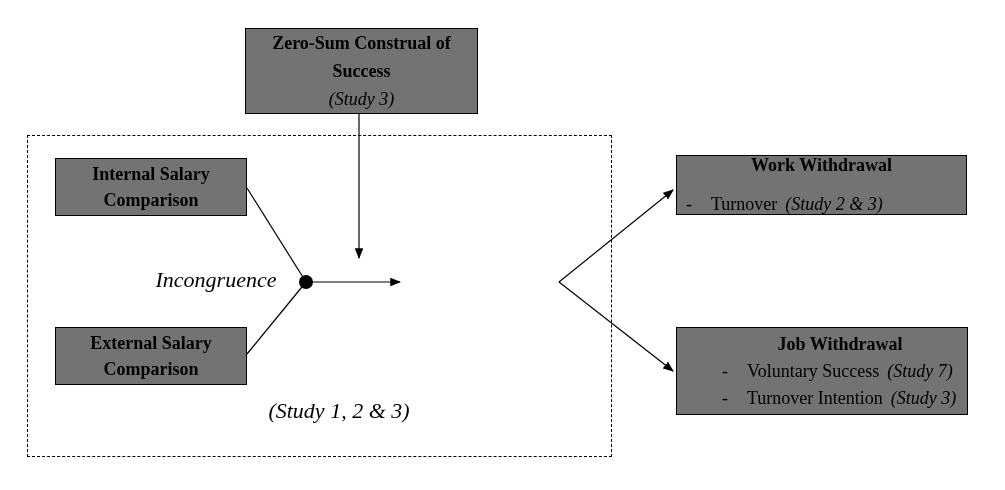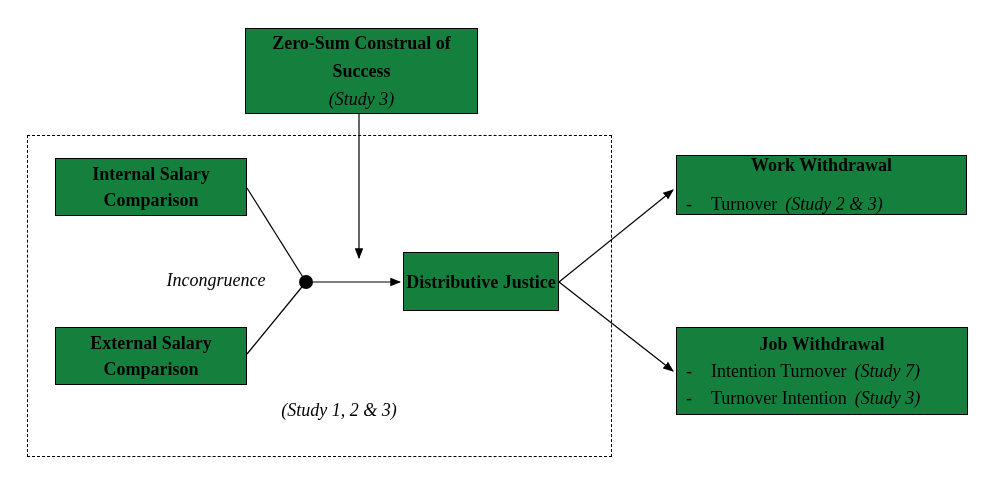--- a/index.html
+++ b/index.html
@@ -11,40 +11,40 @@
     color:#000000;
     overflow:hidden;
   }
   svg.connectors{position:absolute;left:0;top:0;width:1005px;height:490px;}
   .dashed-region{
     position:absolute;left:27px;top:135px;width:585px;height:322px;
     border:1px dashed #000000;box-sizing:border-box;
   }
   .node{
     position:absolute;box-sizing:border-box;
-    border:1.5px solid #000000;background:#15803d;
+    border:1.5px solid #000000;background:#737373;
     display:flex;flex-direction:column;justify-content:center;
     font-size:18px;line-height:27px;
   }
   .node .title{font-weight:bold;text-align:center;}
   .node .note-line{font-style:italic;text-align:center;}
   .bullet-row{
     display:flex;flex-direction:row;align-items:baseline;
     padding-left:9px;text-align:left;line-height:27px;
   }
   .bullet-dash{width:25px;flex:0 0 25px;}
   .bullet-note{font-style:italic;margin-left:8px;}
   .node-zero-sum{left:245px;top:28px;width:233px;height:86px;line-height:28px;}
   .node-internal{left:55px;top:158px;width:192px;height:58px;line-height:26px;}
   .node-external{left:55px;top:327px;width:192px;height:58px;line-height:26px;}
   .node-justice{left:403px;top:252px;width:156px;height:59px;line-height:26px;}
   .node-work{left:676px;top:155px;width:291px;height:60px;line-height:26px;gap:13px;}
-  .node-job{left:676px;top:327px;width:292px;height:88px;line-height:27px;}
+  .node-job{left:676px;top:327px;width:292px;height:88px;line-height:27px;padding-left:36px;}
   .float-label{
-    position:absolute;font-style:italic;font-size:18px;color:#000000;
+    position:absolute;font-style:italic;font-size:22px;color:#000000;
     text-align:center;
   }
   .label-incongruence{left:148px;top:268px;width:136px;height:24px;line-height:24px;}
   .label-tests{left:163px;top:399px;width:352px;line-height:23px;}
 </style>
 </head>
 <body>
 
 <div class="canvas">
 
@@ -71,38 +71,35 @@
   </div>
 
   <div class="node node-internal">
     <div class="title">Internal Salary Comparison</div>
   </div>
 
   <div class="node node-external">
     <div class="title">External Salary Comparison</div>
   </div>
 
-  <div class="node node-justice">
-    <div class="title">Distributive Justice</div>
-  </div>
 
   <div class="node node-work">
     <div class="title">Work Withdrawal</div>
     <div class="bullet-row">
       <span class="bullet-dash">-</span>
       <span class="bullet-text">Turnover</span>
       <span class="bullet-note">(Study 2 &amp; 3)</span>
     </div>
   </div>
 
   <div class="node node-job">
     <div class="title">Job Withdrawal</div>
     <div class="bullet-row">
       <span class="bullet-dash">-</span>
-      <span class="bullet-text">Intention Turnover</span>
+      <span class="bullet-text">Voluntary Success</span>
       <span class="bullet-note">(Study 7)</span>
     </div>
     <div class="bullet-row">
       <span class="bullet-dash">-</span>
       <span class="bullet-text">Turnover Intention</span>
       <span class="bullet-note">(Study 3)</span>
     </div>
   </div>
 
   <div class="float-label label-incongruence">Incongruence</div>

